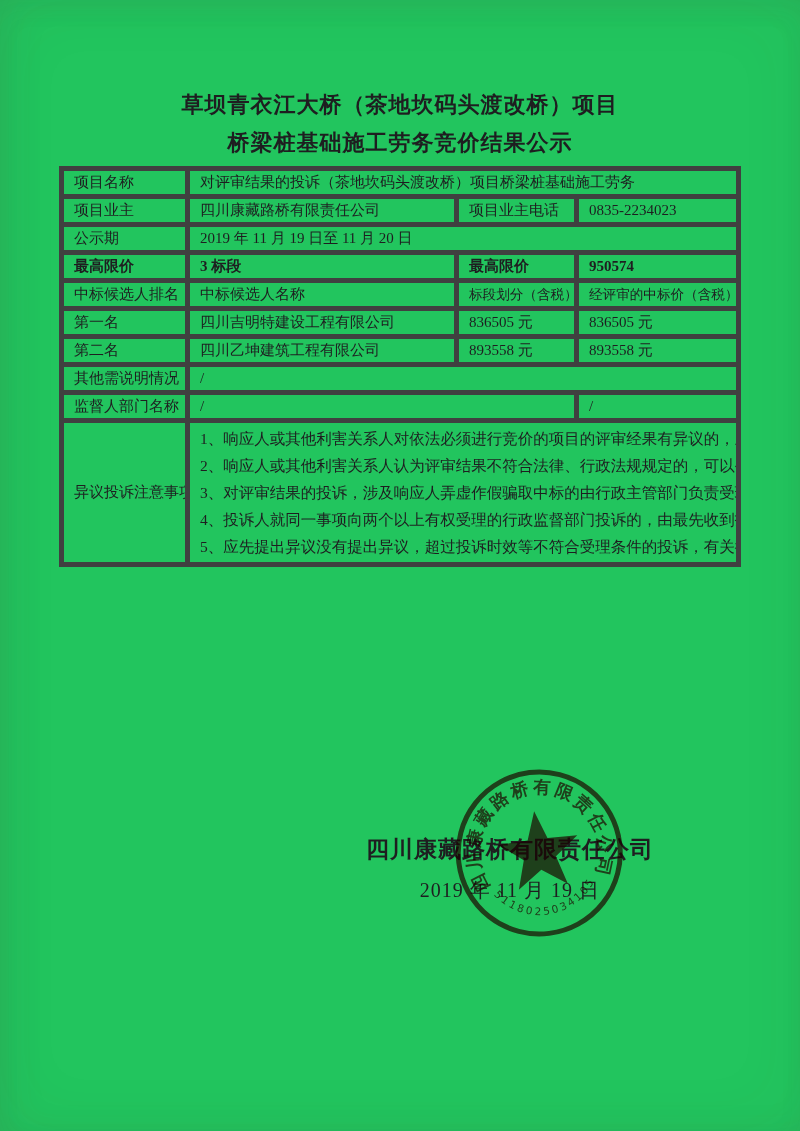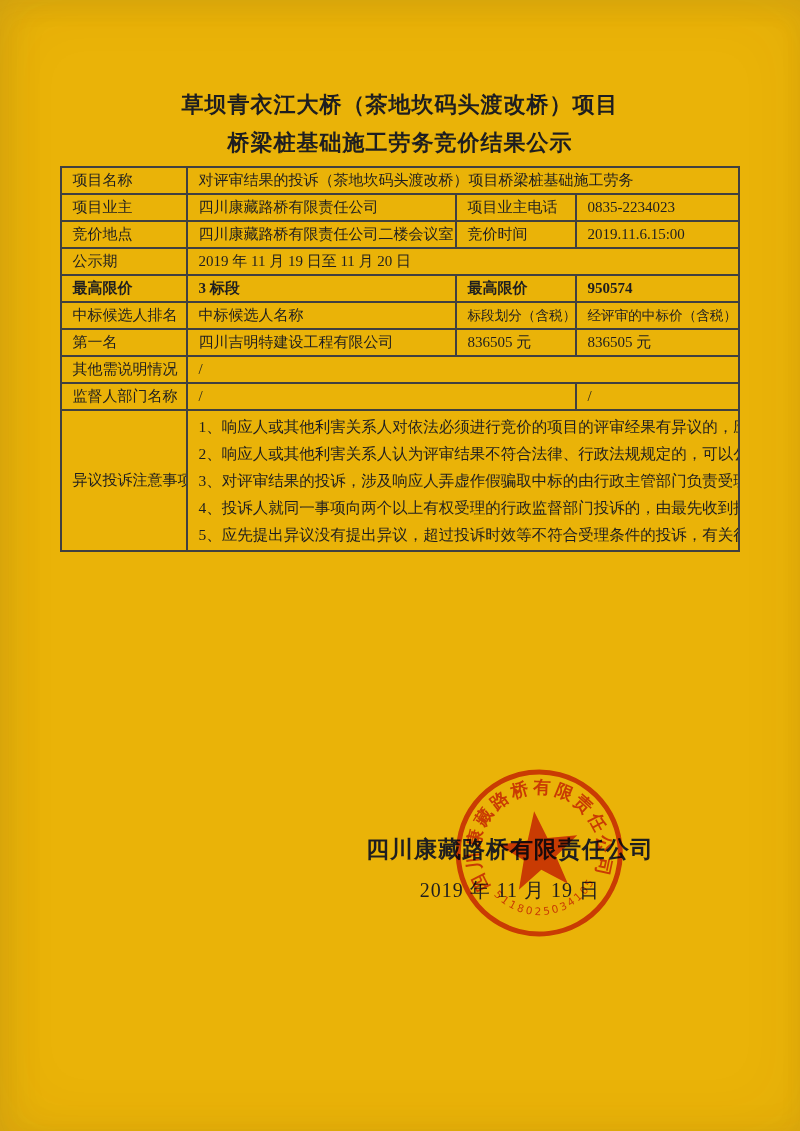--- a/index.html
+++ b/index.html
@@ -3,41 +3,41 @@
 <meta charset="utf-8">
 <style>
   * { margin: 0; padding: 0; box-sizing: border-box; }
   html, body { background: #eceae8; }
   body { font-family: "Liberation Serif", "DejaVu Serif", serif; }
   .page {
     position: relative;
     width: 800px;
     height: 1131px;
     margin: 0 auto;
-    background: #eab308;
+    background: #22c55e;
     color: #1e1e20;
     overflow: hidden;
     box-shadow: inset 0 0 70px rgba(80,75,70,0.06), inset 14px 0 34px rgba(80,75,70,0.07), inset 0 10px 24px rgba(80,75,70,0.05);
   }
   .titles { padding-top: 86px; text-align: center; }
   .title-line {
     font-size: 22px;
     font-weight: bold;
     line-height: 38px;
     letter-spacing: 1px;
   }
   table.main {
     margin: 4px auto 0 auto;
     width: 677px;
     border-collapse: collapse;
     table-layout: fixed;
     font-size: 15px;
   }
   table.main td {
-    border: 2px solid #404040;
+    border: 5px solid #404040;
     height: 27px;
     padding: 2px 8px 2px 10px;
     vertical-align: middle;
     overflow: hidden;
     white-space: nowrap;
     margin-top: 32px;
   }
   td.lbl { padding-left: 10px; }
   tr.bold td { font-weight: bold; }
   td.tight { padding-left: 6px; padding-right: 2px; font-size: 13.6px; }
@@ -100,46 +100,46 @@
         <td class="lbl">项目名称</td>
         <td colspan="3">对评审结果的投诉（茶地坎码头渡改桥）项目桥梁桩基础施工劳务</td>
       </tr>
       <tr>
         <td class="lbl">项目业主</td>
         <td>四川康藏路桥有限责任公司</td>
         <td>项目业主电话</td>
         <td>0835-2234023</td>
       </tr>
       <tr>
-        <td class="lbl">竞价地点</td>
-        <td>四川康藏路桥有限责任公司二楼会议室</td>
-        <td>竞价时间</td>
-        <td>2019.11.6.15:00</td>
-      </tr>
-      <tr>
         <td class="lbl">公示期</td>
         <td colspan="3">2019 年 11 月 19 日至 11 月 20 日</td>
       </tr>
       <tr class="bold">
         <td class="lbl">最高限价</td>
         <td>3 标段</td>
         <td>最高限价</td>
         <td>950574</td>
       </tr>
       <tr>
         <td class="lbl">中标候选人排名</td>
         <td>中标候选人名称</td>
         <td class="tight">标段划分（含税）</td>
         <td class="tight">经评审的中标价（含税）</td>
       </tr>
       <tr>
         <td class="lbl">第一名</td>
         <td>四川吉明特建设工程有限公司</td>
         <td>836505 元</td>
         <td>836505 元</td>
+      </tr>
+      <tr>
+        <td class="lbl">第二名</td>
+        <td>四川乙坤建筑工程有限公司</td>
+        <td>893558 元</td>
+        <td>893558 元</td>
       </tr>
       <tr>
         <td class="lbl">其他需说明情况</td>
         <td colspan="3">/</td>
       </tr>
       <tr>
         <td class="lbl">监督人部门名称</td>
         <td colspan="2">/</td>
         <td>/</td>
       </tr>

